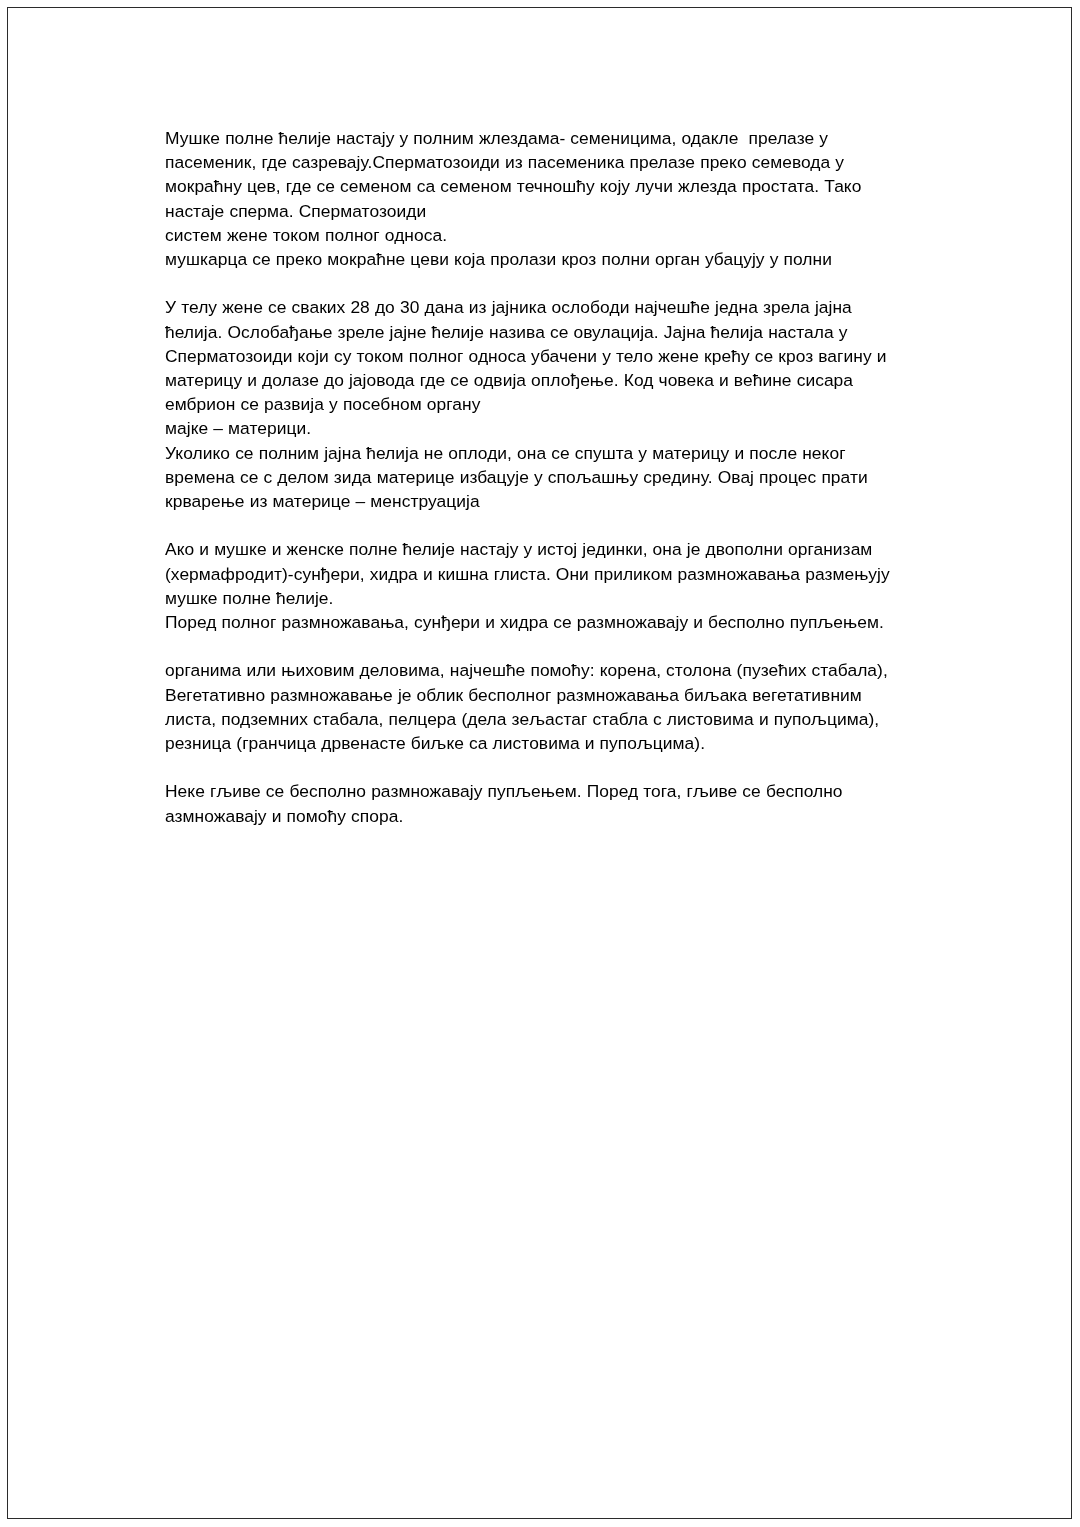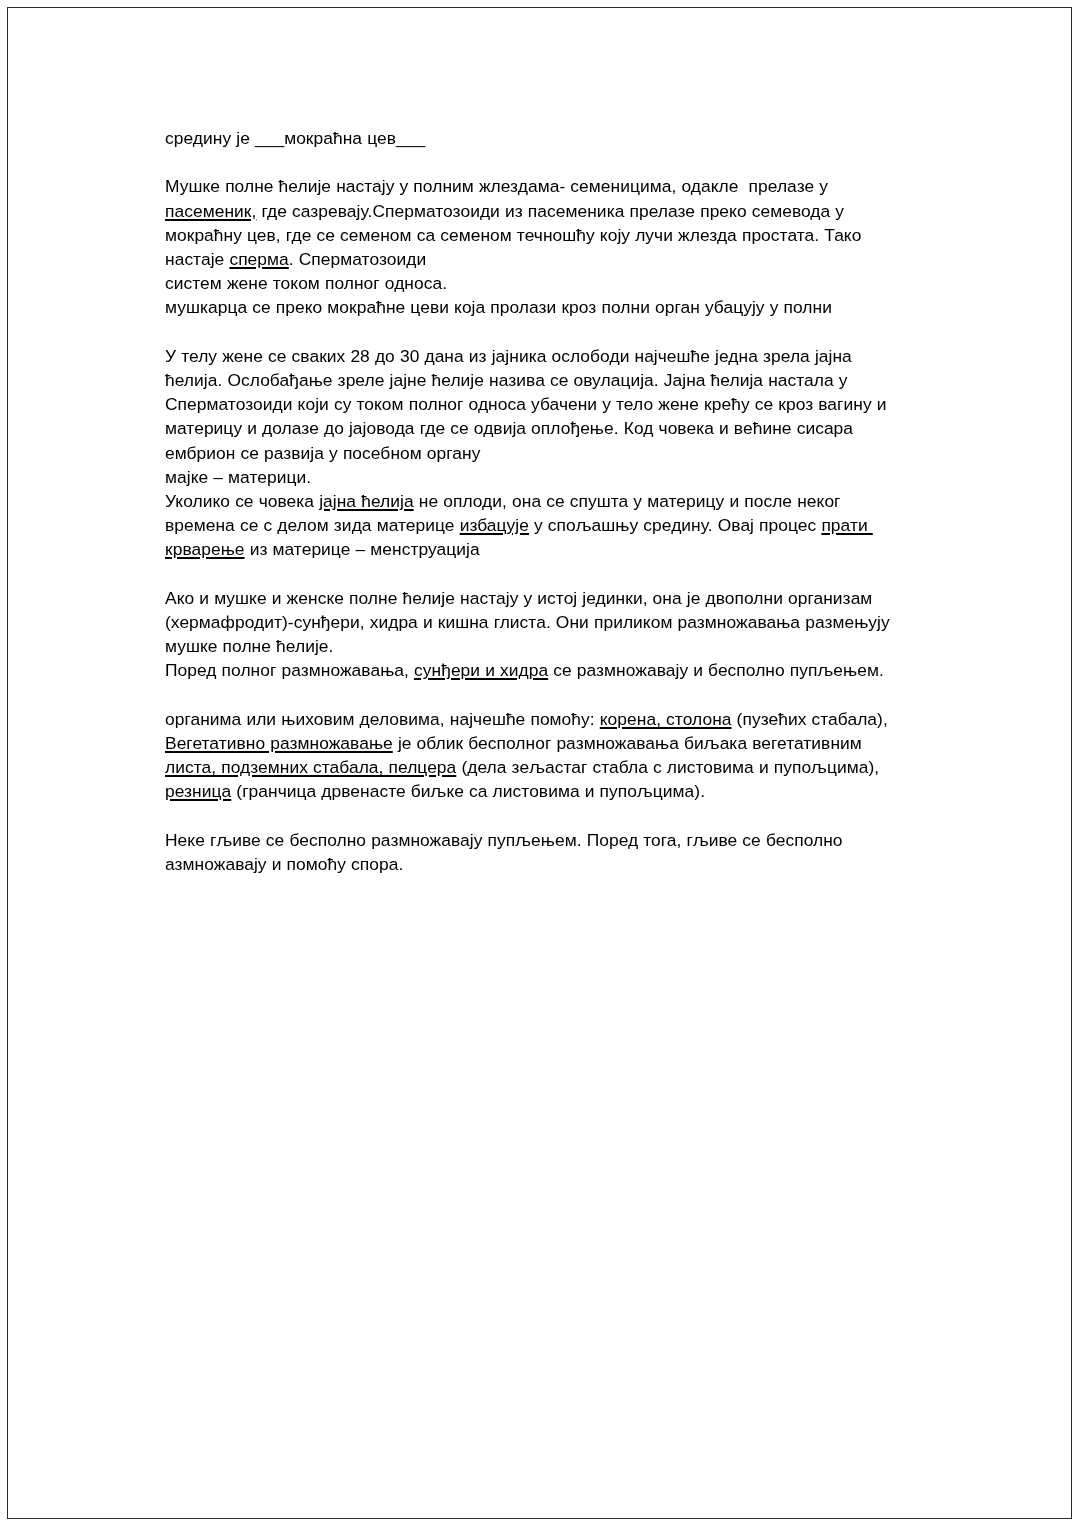--- a/index.html
+++ b/index.html
@@ -42,50 +42,46 @@
   }
   .para:last-child {
     margin-bottom: 16px;
   }
   .para .line {
     display: block;
     white-space: pre-wrap;
   }
   u.u,
   .u {
-    text-decoration: underline;
     text-decoration-thickness: 1.6px;
     text-underline-offset: 2.2px;
     text-decoration-color: #000000;
   }
 </style>
 </head>
 <body>
 
 <div class="page-sheet">
   <div class="doc-body">
-      <p class="para">
-        <span class="line"><span>средину је ___мокраћна цев___</span></span>
-      </p>
       <p class="para">
         <span class="line"><span>Мушке полне ћелије настају у полним жлездама- семеницима, одакле  прелазе у</span></span>
         <span class="line"><span class="u">пасеменик,</span><span> где сазревају.Сперматозоиди из пасеменика прелазе преко семевода у</span></span>
         <span class="line"><span>мокраћну цев, где се семеном са семеном течношћу коју лучи жлезда простата. Тако</span></span>
         <span class="line"><span>настаје </span><span class="u">сперма</span><span>. Сперматозоиди</span></span>
         <span class="line"><span>систем жене током полног односа.</span></span>
         <span class="line"><span>мушкарца се преко мокраћне цеви која пролази кроз полни орган убацују у полни</span></span>
       </p>
       <p class="para">
         <span class="line"><span>У телу жене се сваких 28 до 30 дана из јајника ослободи најчешће једна зрела јајна</span></span>
         <span class="line"><span>ћелија. Ослобађање зреле јајне ћелије назива се овулација. Јајна ћелија настала у</span></span>
         <span class="line"><span>Сперматозоиди који су током полног односа убачени у тело жене крећу се кроз вагину и</span></span>
         <span class="line"><span>материцу и долазе до јајовода где се одвија оплођење. Код човека и већине сисара</span></span>
         <span class="line"><span>ембрион се развија у посебном органу</span></span>
         <span class="line"><span>мајке – материци.</span></span>
-        <span class="line"><span>Уколико се човека </span><span class="u">јајна ћелија</span><span> не оплоди, она се спушта у материцу и после неког</span></span>
+        <span class="line"><span>Уколико се полним </span><span class="u">јајна ћелија</span><span> не оплоди, она се спушта у материцу и после неког</span></span>
         <span class="line"><span>времена се с делом зида материце </span><span class="u">избацује</span><span> у спољашњу средину. Овај процес </span><span class="u">прати </span></span>
         <span class="line"><span class="u">крварење</span><span> из материце – менструација</span></span>
       </p>
       <p class="para">
         <span class="line"><span>Ако и мушке и женске полне ћелије настају у истој јединки, она је двополни организам</span></span>
         <span class="line"><span>(хермафродит)-сунђери, хидра и кишна глиста. Они приликом размножавања размењују</span></span>
         <span class="line"><span>мушке полне ћелије.</span></span>
         <span class="line"><span>Поред полног размножавања, </span><span class="u">сунђери и хидра</span><span> се размножавају и бесполно пупљењем.</span></span>
       </p>
       <p class="para">

